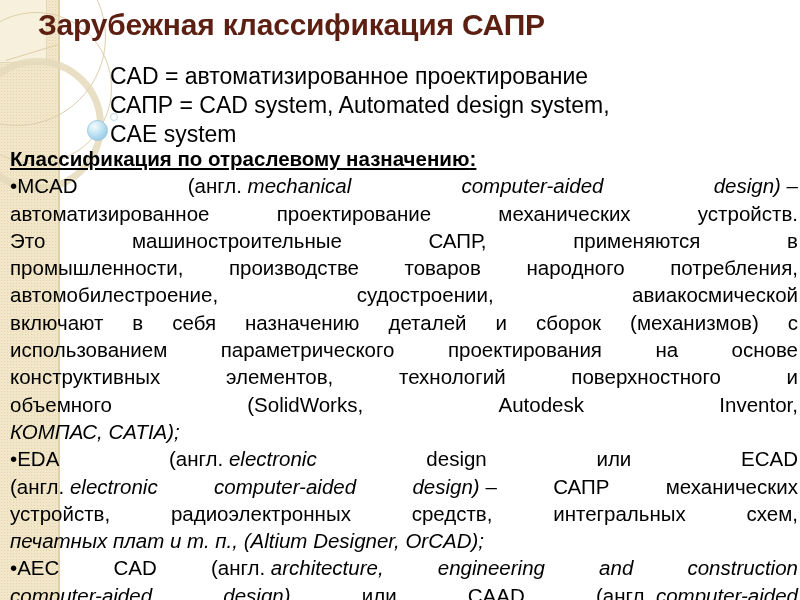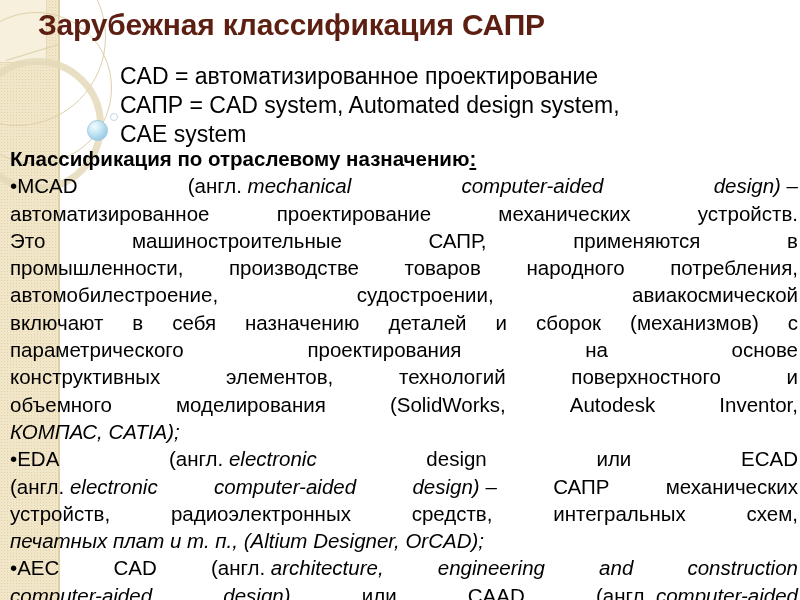--- a/index.html
+++ b/index.html
@@ -145,36 +145,36 @@
     left: 110px;
     top: 62px;
     width: 690px;
     z-index: 6;
     font-size: 23px;
     color: #000000;
     line-height: 29px;
   }
   #subtitle .sub-line {
     white-space: nowrap;
-    margin-left: 10px;
   }
 
   
   #body {
     position: absolute;
     left: 10px;
     top: 145px;
     width: 788px;
     z-index: 5;
     font-size: 20.5px;
     color: #000000;
     line-height: 27.3px;
   }
   .b-head {
     font-weight: bold;
+    text-decoration: underline;
     white-space: nowrap;
   }
   .b-head .b-colon {
     font-weight: bold;
     text-decoration: underline;
   }
   .b-line {
     display: flex;
     justify-content: space-between;
     white-space: nowrap;
@@ -251,35 +251,35 @@
           <span>в</span>
           <span>себя</span>
           <span>назначению</span>
           <span>деталей</span>
           <span>и</span>
           <span>сборок</span>
           <span>(механизмов)</span>
           <span>с</span>
         </div>
         <div class="b-line">
+          <span>использованием</span>
           <span>параметрического</span>
           <span>проектирования</span>
           <span>на</span>
           <span>основе</span>
         </div>
         <div class="b-line">
           <span>конструктивных</span>
           <span>элементов,</span>
           <span>технологий</span>
           <span>поверхностного</span>
           <span>и</span>
         </div>
         <div class="b-line">
           <span>объемного</span>
-          <span>моделирования</span>
           <span>(SolidWorks,</span>
           <span>Autodesk</span>
           <span>Inventor,</span>
         </div>
         <div class="b-line left"><span>КОМПАС, CATIA);</span></div>
         <div class="b-line">
           <span>•EDA</span>
           <span>(англ. <i>electronic</i></span>
           <span>design</span>
           <span>или</span>

